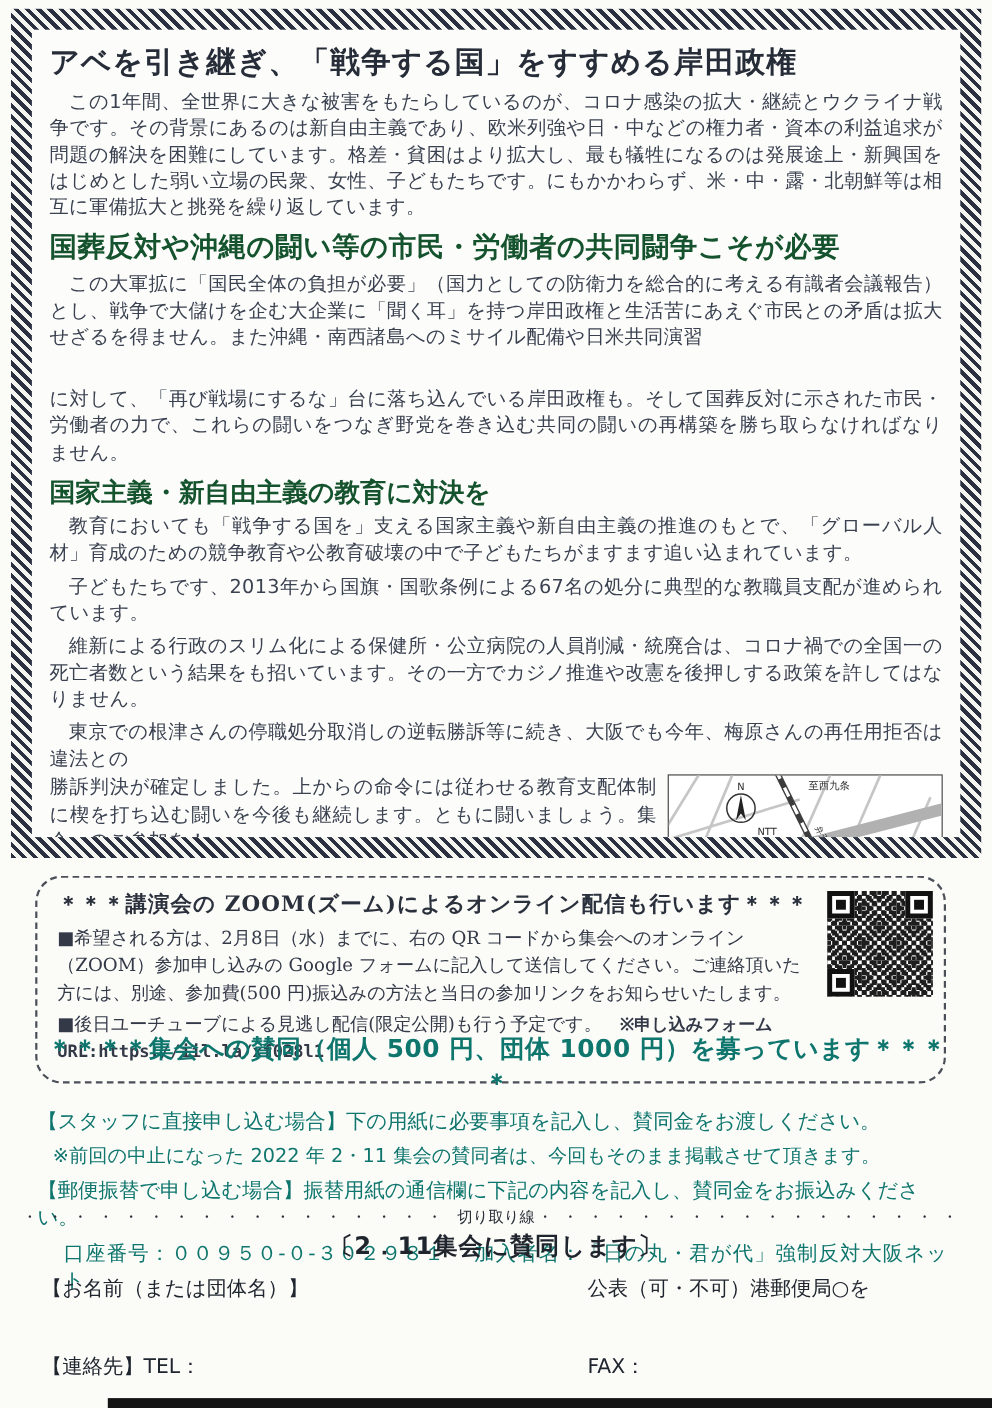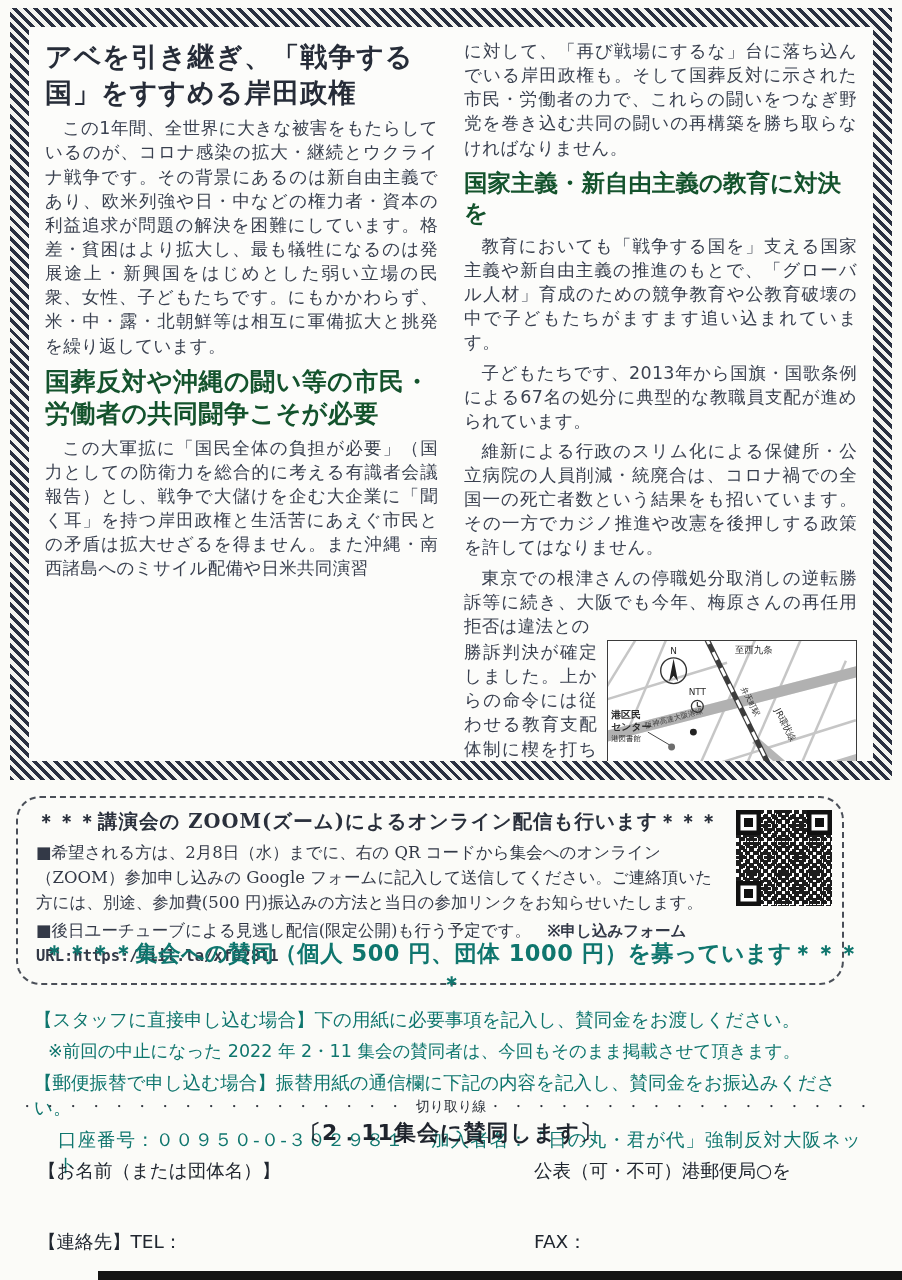--- a/index.html
+++ b/index.html
@@ -9,40 +9,40 @@
     font-family:"DejaVu Sans",sans-serif;color:#3a4150;
   }
   
   .article-frame{
     position:absolute;left:10px;top:8px;width:882px;height:772px;
     background:repeating-linear-gradient(45deg,#2a3040 0 3.5px,#f4f4f0 3.5px 7.2px);
     box-sizing:border-box;padding:19px;
   }
   .article-inner{
     background:#fcfcfa;width:100%;height:100%;box-sizing:border-box;
-    padding:12px 16px 8px 16px;display:flex;gap:26px;overflow:hidden;
+    padding:12px 16px 8px 16px;display:flex;gap:26px;overflow:hidden;flex-direction:column;
   }
   .col{flex:1;min-width:0;}
   .col p{margin:0 0 6px 0;font-size:17.5px;line-height:1.38;text-align:justify;
     letter-spacing:0.3px;}
   .col p.indent{text-indent:1em;}
   h1.headline{margin:0 0 6px 0;font-size:27px;line-height:1.32;letter-spacing:1px;
     color:#262c38;font-weight:bold;}
   h2.subhead{margin:8px 0 5px 0;font-size:25px;line-height:1.3;letter-spacing:0.5px;
     color:#14532d;font-weight:bold;}
   h2.subhead.tight{font-size:23.5px;letter-spacing:0;}
   
   .map-row{display:flex;gap:10px;margin-top:2px;}
   .map-side{flex:1;font-size:17px;line-height:1.55;}
   .map-wrap{width:250px;flex:0 0 250px;}
   svg.map{display:block;width:250px;height:205px;background:#ffffff;border:1.6px solid #3b3b3b;box-sizing:border-box;}
   svg.map text{fill:#2c2c2c;font-family:"DejaVu Sans",sans-serif;}
   
   .zoom-box{
-    position:absolute;left:16px;top:796px;width:828px;box-sizing:border-box;
+    position:absolute;left:32px;top:796px;width:828px;box-sizing:border-box;
     border:2.5px dashed #4a4f58;border-radius:24px;
     padding:8px 10px 10px 18px;display:flex;gap:16px;align-items:flex-start;
     font-family:"DejaVu Serif",serif;color:#333947;
   }
   .zoom-text{flex:1;min-width:0;}
   .zoom-title{text-align:center;font-size:19.5px;font-weight:bold;letter-spacing:1px;margin:2px 0 6px 0;color:#2a303c;}
   .zoom-text p{margin:0 0 4px 0;font-size:16.5px;line-height:1.5;}
   .zoom-url{font-family:"DejaVu Sans Mono",monospace;font-size:15.5px;font-weight:bold;}
   
   .qr{position:relative;width:96px;height:96px;flex:0 0 96px;margin-top:4px;

